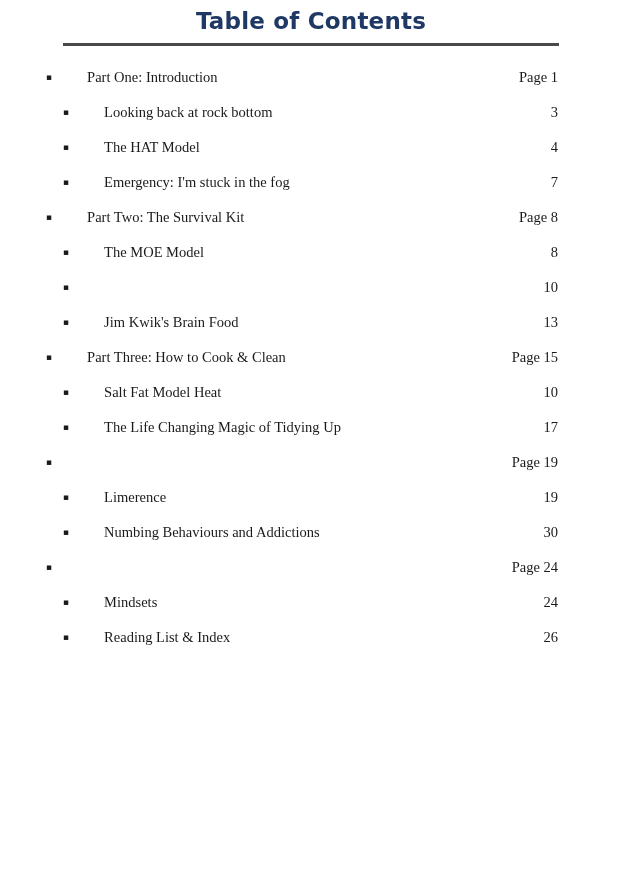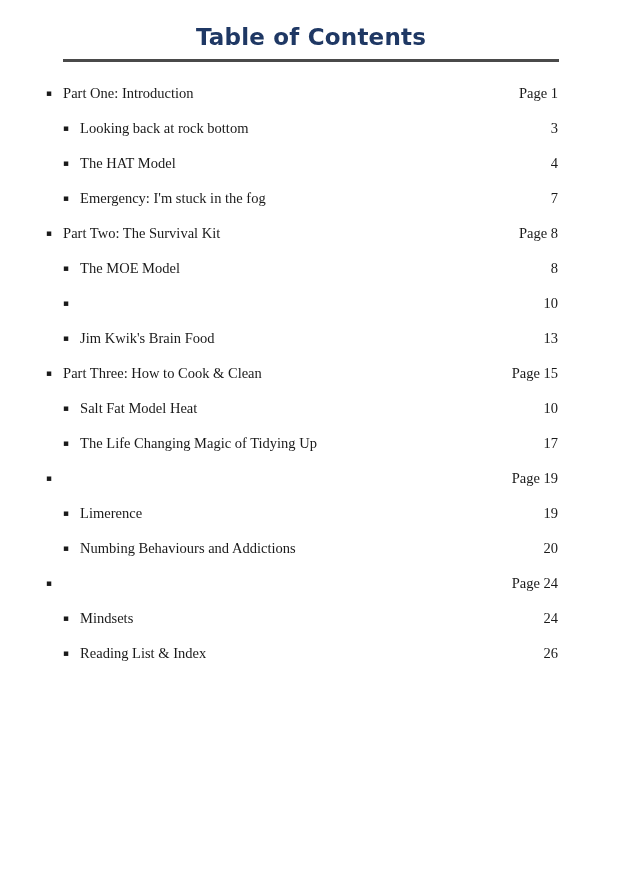--- a/index.html
+++ b/index.html
@@ -15,21 +15,21 @@
   .page {
     position: relative;
     width: 622px;
     height: 880px;
     background: var(--bg-color);
     overflow: hidden;
     font-family: "Liberation Serif", serif;
     color: var(--text-color);
   }
   .page-title {
-    margin-top: 24px;
+    margin-top: 8px;
     text-align: center;
     font-family: "DejaVu Sans", "Liberation Sans", sans-serif;
     font-weight: bold;
     font-size: 23px;
     letter-spacing: 0.2px;
     color: var(--title-color);
   }
   .title-rule {
     border: none;
     height: 3px;
@@ -54,20 +54,21 @@
     font-size: 9px;
     line-height: 1;
     color: var(--text-color);
     margin-right: 11px;
     position: relative;
     top: 0px;
   }
   .toc-label {
     flex: 0 0 auto;
     white-space: nowrap;
+    margin-left: 24px;
   }
   .toc-spacer { flex: 1 1 auto; }
   .toc-page {
     flex: 0 0 auto;
     white-space: nowrap;
     text-align: right;
   }
 </style>
 </head>
 <body>
@@ -162,21 +163,21 @@
     <span class="bullet">▪</span>
     <span class="toc-label">Limerence</span>
     <span class="toc-spacer"></span>
     <span class="toc-page">19</span>
   </div>
 
   <div class="toc-row level-2">
     <span class="bullet">▪</span>
     <span class="toc-label">Numbing Behaviours and Addictions</span>
     <span class="toc-spacer"></span>
-    <span class="toc-page">20</span>
+    <span class="toc-page">30</span>
   </div>
 
   <div class="toc-row level-1">
     <span class="bullet">▪</span>
     <span class="toc-spacer"></span>
     <span class="toc-page">Page 24</span>
   </div>
 
   <div class="toc-row level-2">
     <span class="bullet">▪</span>

